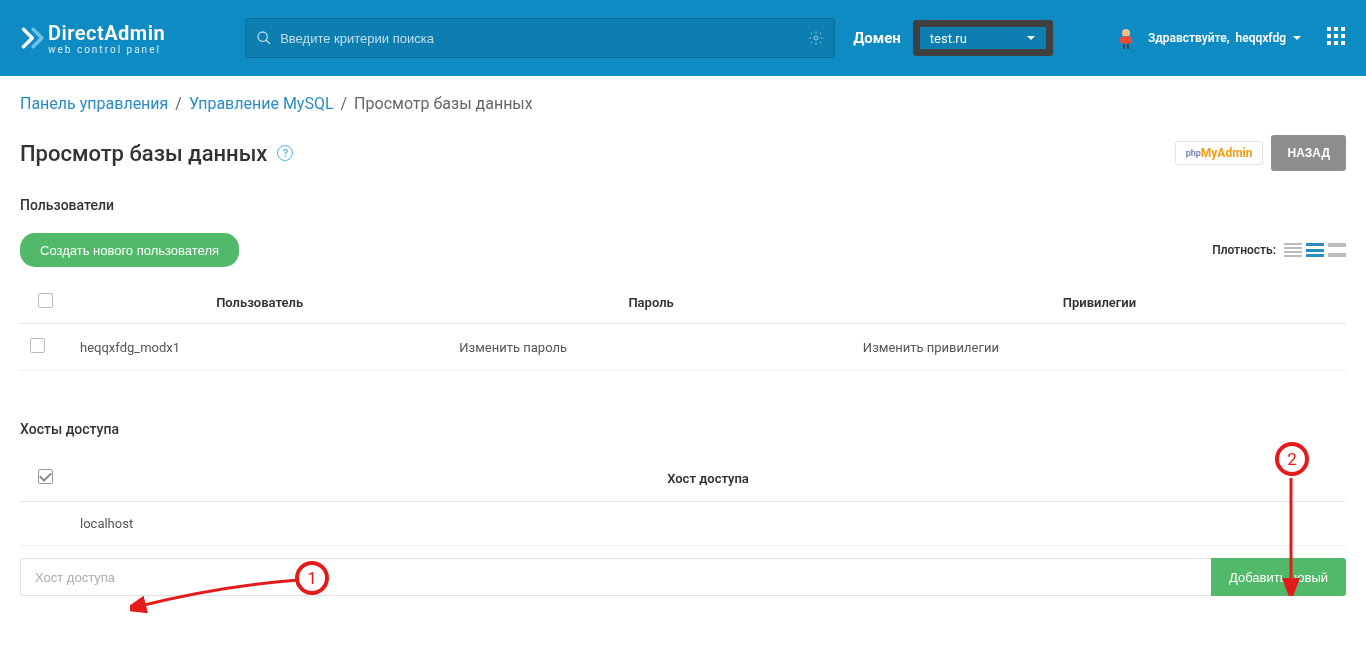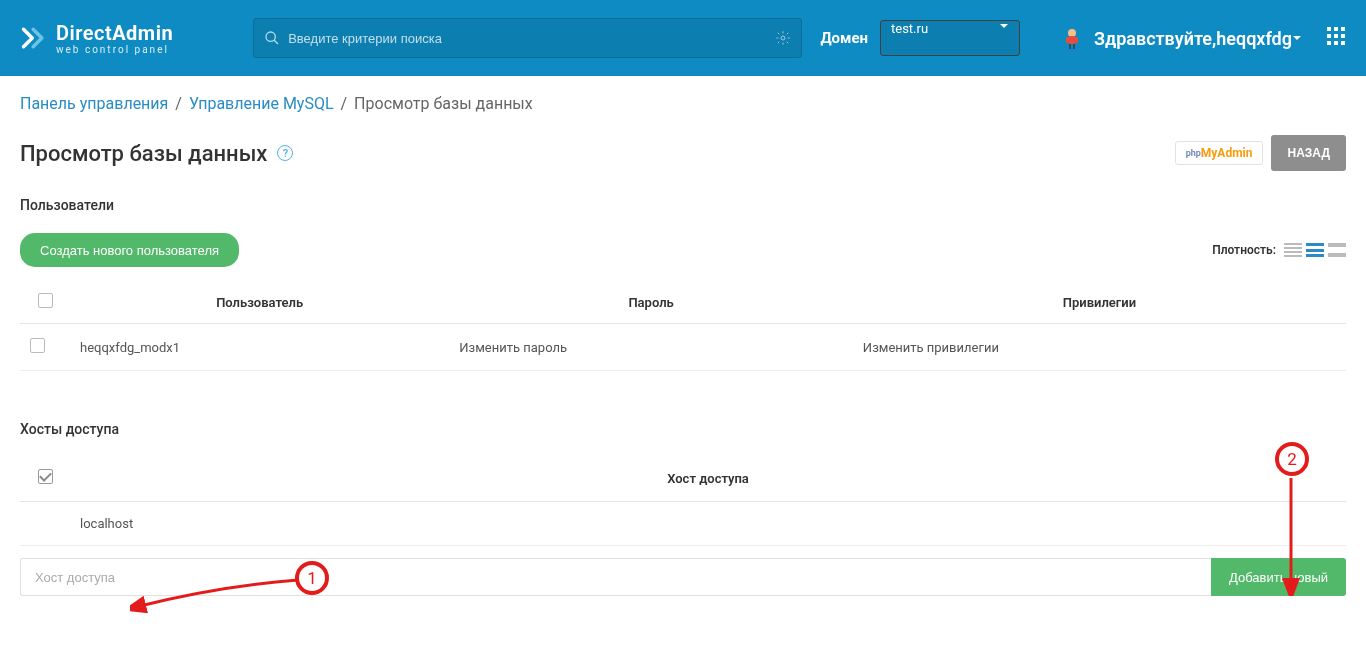--- a/index.html
+++ b/index.html
@@ -1,42 +1,42 @@
 <!DOCTYPE html>
 <html><head>
 <meta charset="utf-8">
 <style>
 * { margin: 0; padding: 0; box-sizing: border-box; }
 body { font-family: -apple-system, BlinkMacSystemFont, "Segoe UI", Roboto, Arial, sans-serif; background: #fff; color: #333; }
 
 
 .header { background: #0d8bc2; height: 76px; display: flex; align-items: center; padding: 0 20px; color: #fff; }
-.logo-area { display: flex; align-items: center; gap: 8px; margin-right: 80px; }
+.logo-area { display: flex; align-items: center; margin-right: 80px; }
 .logo-chevrons { display: flex; align-items: center; }
 .logo-chevrons svg { width: 28px; height: 28px; }
 .logo-text { display: flex; flex-direction: column; line-height: 1.1; }
 .logo-text .line1 { font-size: 20px; font-weight: 600; letter-spacing: 0.5px; }
 .logo-text .line1 .bold { font-weight: 700; }
 .logo-text .line2 { font-size: 10px; letter-spacing: 2px; opacity: 0.85; }
 
 .search-wrap { flex: 1; max-width: 590px; margin-right: 18px; }
 .search-input-wrap { position: relative; display: flex; align-items: center; background: #0c7eb0; border: 1px solid #0a6c97; border-radius: 3px; height: 40px; padding: 0 10px; }
 .search-input-wrap svg.left-ic { width: 16px; height: 16px; opacity: 0.7; margin-right: 8px; flex-shrink: 0; }
 .search-input-wrap input { background: transparent; border: none; outline: none; color: #fff; font-size: 13px; flex: 1; }
 .search-input-wrap input::placeholder { color: rgba(255,255,255,0.75); }
 .search-input-wrap svg.right-ic { width: 16px; height: 16px; opacity: 0.6; flex-shrink: 0; }
 
 .domain-area { display: flex; align-items: center; margin-right: 40px; }
 .domain-label { font-size: 15px; font-weight: 700; margin-right: 12px; }
-.domain-select { background: #0c7eb0; border: 1px solid #404040; border-radius: 3px; height: 36px; display: flex; align-items: flex-start; padding: 0 10px; font-size: 13px; min-width: 140px; justify-content: space-between; cursor: pointer; }
+.domain-select { background: #0c7eb0; border: 7px solid #404040; border-radius: 3px; height: 36px; display: flex; align-items: center; padding: 0 10px; font-size: 13px; min-width: 140px; justify-content: space-between; cursor: pointer; }
 .domain-select svg { width: 10px; height: 10px; }
 
 .greeting-area { display: flex; align-items: center; gap: 10px; margin-left: auto; }
 .avatar { width: 24px; height: 24px; }
-.greeting-text { font-size: 18px; font-weight: 600; display: flex; align-items: center; cursor: pointer; }
+.greeting-text { font-size: 12px; font-weight: 600; display: flex; align-items: center; gap: 6px; cursor: pointer; }
 .greeting-text svg { width: 10px; height: 10px; }
 .grid-ic { margin-left: 14px; cursor: pointer; }
 .grid-ic svg { width: 20px; height: 20px; }
 
 
 .content { padding: 18px 20px; }
 .breadcrumb { font-size: 16px; color: #666; margin-bottom: 22px; }
 .breadcrumb a { color: #2a8cc4; text-decoration: none; }
 .breadcrumb .sep { margin: 0 3px; }
 

